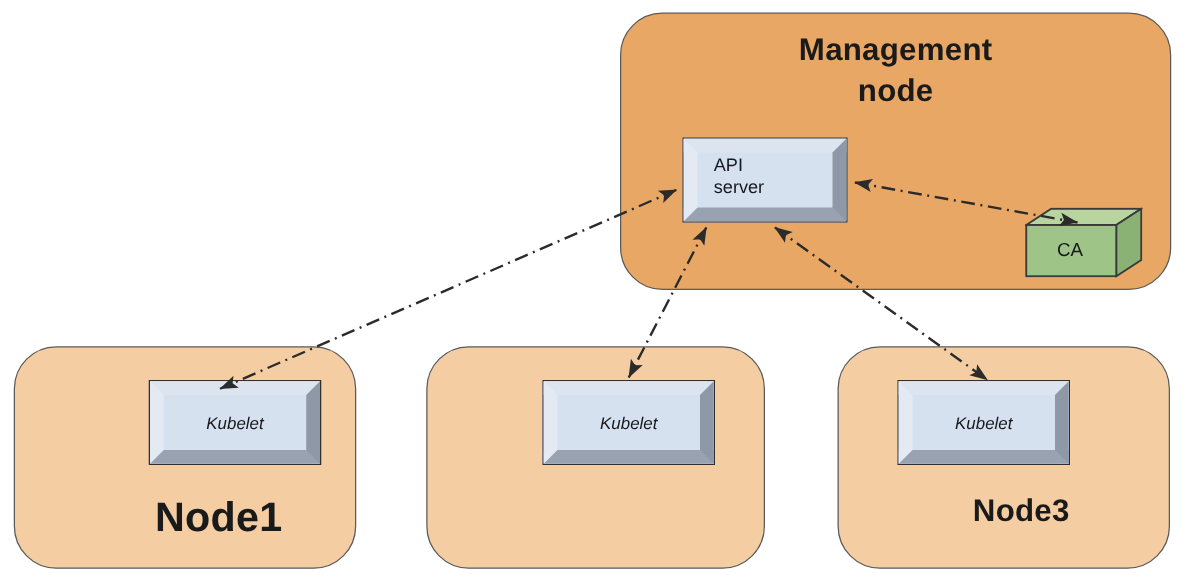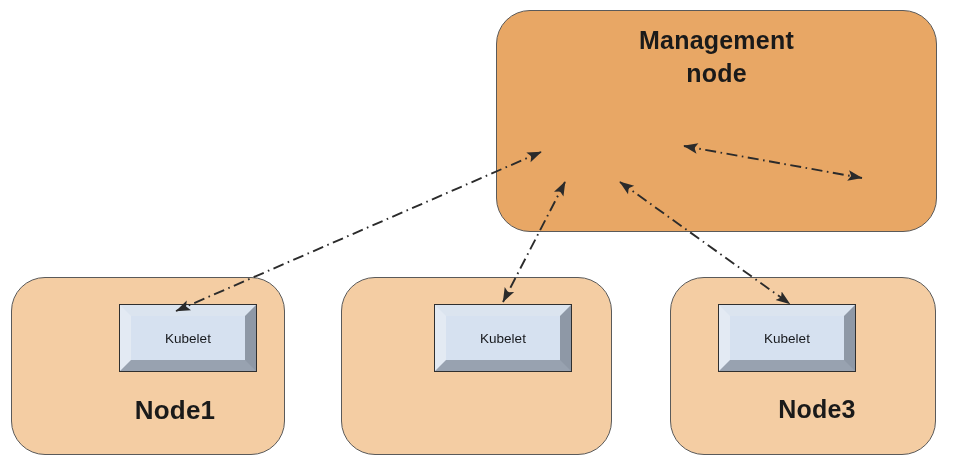--- a/index.html
+++ b/index.html
@@ -73,20 +73,21 @@
   .bevel-box.api .bevel-text {
     padding-left: 24px;
     align-items: flex-start;
     padding-top: 14px;
     line-height: 1.18;
     font-size: 14.5px;
   }
   .bevel-box.kubelet .bevel-text {
     justify-content: center;
     font-size: 13.5px;
+    font-style: italic;
   }
 
   
   .cuboid {
     position: absolute;
     z-index: 4;
   }
   .cuboid .ca-text {
     position: absolute;
     left: 0;
@@ -103,21 +104,21 @@
 <body>
 
 <div id="canvas">
 
   <div class="group-box" style="left:496px; top:10px; width:441px; height:222px; background:#e8a765;"></div>
 
   <div class="group-label" style="left:496px; top:59px; width:441px; font-size:25px;">node</div>
   <div class="group-label" style="left:496px; top:26px; width:441px; font-size:25px;">Management</div>
 
   <div class="group-box" style="left:11px; top:277px; width:274px; height:178px; background:#f4cda3;"></div>
-  <div class="group-label" style="left:11px; top:395px; width:328px; font-size:26px;">Node1</div>
+  <div class="group-label" style="left:11px; top:395px; width:328px; font-size:33px;">Node1</div>
 
   <div class="group-box" style="left:341px; top:277px; width:271px; height:178px; background:#f4cda3;"></div>
 
   <div class="group-box" style="left:670px; top:277px; width:266px; height:178px; background:#f4cda3;"></div>
   <div class="group-label" style="left:670px; top:395px; width:266px; font-size:25px;padding-left:14px;">Node3</div>
 
   <svg class="layer lines-layer" viewBox="0 0 958 468">
     <defs>
       <marker id="arrEnd" markerWidth="9" markerHeight="9" refX="7.4" refY="3.1" orient="auto" markerUnits="strokeWidth">
         <path d="M0,0.3 L7.6,3.1 L0,5.9 L1.6,3.1 Z" fill="#2b2b2b"></path>
@@ -129,21 +130,41 @@
 
     <line x1="684" y1="146" x2="862" y2="178" stroke="#2b2b2b" stroke-width="1.9" stroke-dasharray="11 4.5 1.6 4.5" marker-start="url(#arrStart)" marker-end="url(#arrEnd)"></line>
 
     <line x1="541" y1="152" x2="176" y2="311" stroke="#2b2b2b" stroke-width="1.9" stroke-dasharray="11 4.5 1.6 4.5" marker-start="url(#arrStart)" marker-end="url(#arrEnd)"></line>
 
     <line x1="565" y1="182" x2="503" y2="302" stroke="#2b2b2b" stroke-width="1.9" stroke-dasharray="11 4.5 1.6 4.5" marker-start="url(#arrStart)" marker-end="url(#arrEnd)"></line>
 
     <line x1="620" y1="182" x2="790" y2="304" stroke="#2b2b2b" stroke-width="1.9" stroke-dasharray="11 4.5 1.6 4.5" marker-start="url(#arrStart)" marker-end="url(#arrEnd)"></line>
   </svg>
 
+  <div class="bevel-box api" style="left:546px; top:110px; width:132px; height:68px;">
+    <div class="bevel-inner"></div>
+    <div class="bevel-text">
+      <div>
+        <div>API</div>
+        <div>server</div>
+      </div>
+    </div>
+  </div>
 
+  <div class="cuboid" style="left:820px; top:166px; width:94px; height:56px;">
+    <svg width="94" height="56" viewBox="0 0 94 56" style="position:absolute; left:0; top:0;">
+
+      <polygon points="1,14 21,1 93,1 73,14" fill="#b8d49f" stroke="#3a3a3a" stroke-width="1.5"></polygon>
+
+      <polygon points="73,14 93,1 93,42 73,55" fill="#8ab274" stroke="#3a3a3a" stroke-width="1.5"></polygon>
+
+      <rect x="1" y="14" width="72" height="41" fill="#9fc487" stroke="#3a3a3a" stroke-width="1.5"></rect>
+    </svg>
+    <div class="ca-text">CA</div>
+  </div>
 
   <div class="bevel-box kubelet" style="left:119px; top:304px; width:138px; height:68px;">
     <div class="bevel-inner"></div>
     <div class="bevel-text">Kubelet</div>
   </div>
 
   <div class="bevel-box kubelet" style="left:434px; top:304px; width:138px; height:68px;">
     <div class="bevel-inner"></div>
     <div class="bevel-text">Kubelet</div>
   </div>

